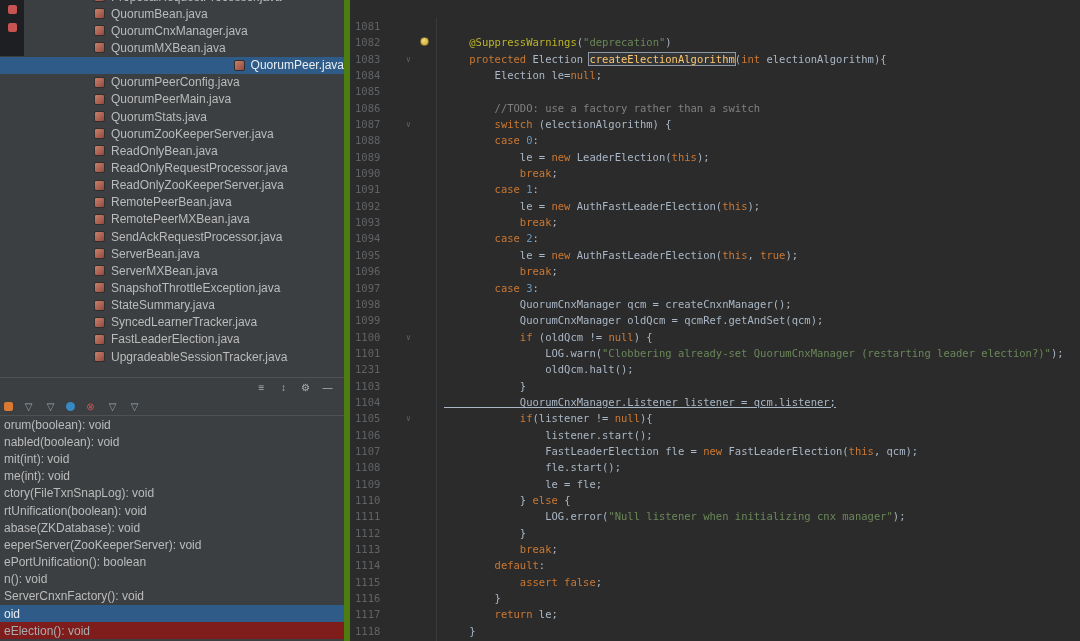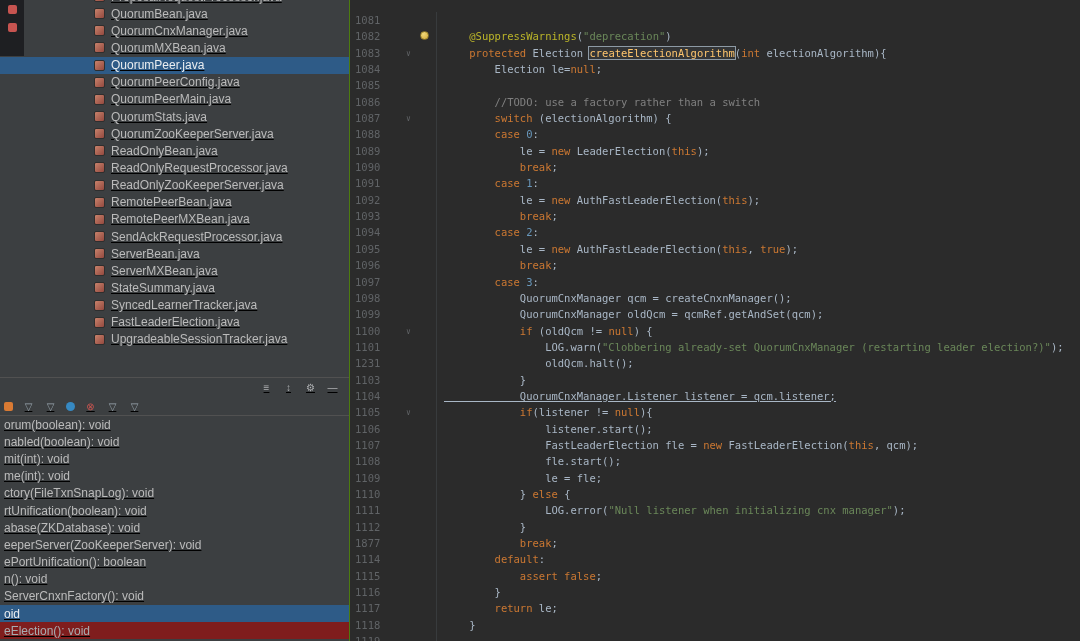--- a/index.html
+++ b/index.html
@@ -1,45 +1,45 @@
 <!DOCTYPE html>
 <html><head>
 <meta charset="utf-8">
 <style>
   * { box-sizing: border-box; margin: 0; padding: 0; }
   html, body { width: 1080px; height: 641px; overflow: hidden; }
   body { background: #2B2B2B; font-family: "Liberation Sans", sans-serif; }
   .app { position: relative; width: 1080px; height: 641px; display: flex; }
 
   
-  .left-panel { flex: 0 0 350px; width: 350px; background: #3C3F41; display: flex; flex-direction: column; overflow: hidden; border-right: 1px solid #4d7c0f; text-decoration: underline; }
+  .left-panel { flex: 0 0 350px; width: 350px; background: #3C3F41; display: flex; flex-direction: column; overflow: hidden; border-right: 6px solid #4d7c0f; }
   .tree-area { height: 377px; overflow: hidden; position: relative; }
   .tree-list { margin-top: -12px; }
   .tree-row { height: 17.15px; display: flex; align-items: center; padding-left: 94px; color: #BBBBBB; font-size: 12px; white-space: nowrap; cursor: default; }
-  .tree-row.selected { background: #2E5B87; color: #E9EDF0; }
+  .tree-row.selected { background: #2E5B87; color: #E9EDF0; justify-content: flex-end; }
   .file-icon { flex: 0 0 auto; width: 11px; height: 11px; border-radius: 2px; margin-right: 6px;
                background: linear-gradient(135deg, #C8826B 0%, #94493F 100%); border: 1px solid #2e2e2e; }
   .tool-stripe { position: absolute; left: 0; top: 0; width: 24px; height: 56px; background: #1E1F22; display: flex; flex-direction: column; align-items: center; padding-top: 5px; gap: 9px; }
   .stripe-icon { width: 9px; height: 9px; border-radius: 2px; background: #C75450; }
 
   .panel-divider { height: 1px; background: #515151; }
 
   .struct-toolbar1 { height: 19px; display: flex; justify-content: flex-end; align-items: center; gap: 9px; padding-right: 10px; background: #3C3F41; }
   .struct-toolbar2 { height: 19px; display: flex; align-items: center; gap: 9px; padding-left: 4px; background: #3C3F41; border-bottom: 1px solid #515151; }
   .tb-icon { display: inline-flex; align-items: center; justify-content: center; font-size: 10px; color: #AFB1B3; width: 13px; height: 13px; cursor: default; }
   .tb-icon.sq { width: 9px; height: 9px; border-radius: 2px; }
   .tb-icon.ci { width: 9px; height: 9px; border-radius: 50%; }
 
   .struct-list { flex: 1; overflow: hidden; }
   .struct-row { height: 17.2px; display: flex; align-items: center; padding-left: 4px; color: #BBBBBB; font-size: 12px; white-space: nowrap; cursor: default; }
   .struct-row.selected { background: #2E5B87; color: #E9EDF0; }
   .struct-row.dark { background: #7f1d1d; color: #A7ACB0; }
 
   
-  .editor { flex: 1; background: #2B2B2B; font-family: "DejaVu Sans Mono", monospace; font-size: 10.5px; padding-top: 12px; overflow: hidden; }
+  .editor { flex: 1; background: #2B2B2B; font-family: "DejaVu Sans Mono", monospace; font-size: 10.5px; padding-top: 18px; overflow: hidden; }
   .line { display: flex; height: 16.35px; line-height: 16.35px; white-space: pre; }
   .ln { flex: 0 0 40px; padding-left: 5px; color: #606366; cursor: pointer; }
   .gmid { flex: 0 0 46px; position: relative; }
   .fold { position: absolute; left: 16px; top: 1px; font-size: 8px; color: #606366; cursor: pointer; }
   .bulb { position: absolute; left: 30px; top: 3px; width: 9px; height: 9px; border-radius: 50%;
           background: radial-gradient(circle at 35% 30%, #F0D97A, #D2A837); border: 1px solid #8F7B2A; cursor: pointer; }
   .code-text { border-left: 1px solid #383B3D; padding-left: 7px; color: #A9B7C6; }
   .boxed { outline: 1px solid #8D9AA5; background: rgba(130,150,170,0.10); }
 </style>
 </head>
@@ -110,20 +110,24 @@
             <span class="file-icon"></span>
             <span>SendAckRequestProcessor.java</span>
           </div>
           <div class="tree-row">
             <span class="file-icon"></span>
             <span>ServerBean.java</span>
           </div>
           <div class="tree-row">
             <span class="file-icon"></span>
             <span>ServerMXBean.java</span>
+          </div>
+          <div class="tree-row">
+            <span class="file-icon"></span>
+            <span>SnapshotThrottleException.java</span>
           </div>
           <div class="tree-row">
             <span class="file-icon"></span>
             <span>StateSummary.java</span>
           </div>
           <div class="tree-row">
             <span class="file-icon"></span>
             <span>SyncedLearnerTracker.java</span>
           </div>
           <div class="tree-row">
@@ -226,21 +230,21 @@
         <div class="line"><span class="ln">1103</span><span class="gmid"></span><span class="code-text"><span style="color: rgb(169, 183, 198);">            }</span></span></div>
         <div class="line"><span class="ln">1104</span><span class="gmid"></span><span class="code-text"><span style="color: rgb(169, 183, 198); text-decoration: underline;">            QuorumCnxManager.Listener listener = qcm.listener;</span></span></div>
         <div class="line"><span class="ln">1105</span><span class="gmid"><span class="fold">∨</span></span><span class="code-text"><span style="color: rgb(169, 183, 198);">            </span><span style="color: rgb(204, 120, 50);">if</span><span style="color: rgb(169, 183, 198);">(listener != </span><span style="color: rgb(204, 120, 50);">null</span><span style="color: rgb(169, 183, 198);">){</span></span></div>
         <div class="line"><span class="ln">1106</span><span class="gmid"></span><span class="code-text"><span style="color: rgb(169, 183, 198);">                listener.start();</span></span></div>
         <div class="line"><span class="ln">1107</span><span class="gmid"></span><span class="code-text"><span style="color: rgb(169, 183, 198);">                FastLeaderElection fle = </span><span style="color: rgb(204, 120, 50);">new </span><span style="color: rgb(169, 183, 198);">FastLeaderElection(</span><span style="color: rgb(204, 120, 50);">this</span><span style="color: rgb(169, 183, 198);">, qcm);</span></span></div>
         <div class="line"><span class="ln">1108</span><span class="gmid"></span><span class="code-text"><span style="color: rgb(169, 183, 198);">                fle.start();</span></span></div>
         <div class="line"><span class="ln">1109</span><span class="gmid"></span><span class="code-text"><span style="color: rgb(169, 183, 198);">                le = fle;</span></span></div>
         <div class="line"><span class="ln">1110</span><span class="gmid"></span><span class="code-text"><span style="color: rgb(169, 183, 198);">            } </span><span style="color: rgb(204, 120, 50);">else</span><span style="color: rgb(169, 183, 198);"> {</span></span></div>
         <div class="line"><span class="ln">1111</span><span class="gmid"></span><span class="code-text"><span style="color: rgb(169, 183, 198);">                LOG.error(</span><span style="color: rgb(106, 135, 89);">"Null listener when initializing cnx manager"</span><span style="color: rgb(169, 183, 198);">);</span></span></div>
         <div class="line"><span class="ln">1112</span><span class="gmid"></span><span class="code-text"><span style="color: rgb(169, 183, 198);">            }</span></span></div>
-        <div class="line"><span class="ln">1877</span><span class="gmid"></span><span class="code-text"><span style="color: rgb(169, 183, 198);">            </span><span style="color: rgb(204, 120, 50);">break</span><span style="color: rgb(169, 183, 198);">;</span></span></div>
+        <div class="line"><span class="ln">1113</span><span class="gmid"></span><span class="code-text"><span style="color: rgb(169, 183, 198);">            </span><span style="color: rgb(204, 120, 50);">break</span><span style="color: rgb(169, 183, 198);">;</span></span></div>
         <div class="line"><span class="ln">1114</span><span class="gmid"></span><span class="code-text"><span style="color: rgb(169, 183, 198);">        </span><span style="color: rgb(204, 120, 50);">default</span><span style="color: rgb(169, 183, 198);">:</span></span></div>
         <div class="line"><span class="ln">1115</span><span class="gmid"></span><span class="code-text"><span style="color: rgb(169, 183, 198);">            </span><span style="color: rgb(204, 120, 50); text-align: center;">assert false</span><span style="color: rgb(169, 183, 198);">;</span></span></div>
         <div class="line"><span class="ln">1116</span><span class="gmid"></span><span class="code-text"><span style="color: rgb(169, 183, 198);">        }</span></span></div>
         <div class="line"><span class="ln">1117</span><span class="gmid"></span><span class="code-text"><span style="color: rgb(169, 183, 198);">        </span><span style="color: rgb(204, 120, 50);">return</span><span style="color: rgb(169, 183, 198);"> le;</span></span></div>
         <div class="line"><span class="ln">1118</span><span class="gmid"></span><span class="code-text"><span style="color: rgb(169, 183, 198);">    }</span></span></div>
         <div class="line"><span class="ln">1119</span><span class="gmid"></span><span class="code-text"></span></div>
       </div>
   </div>
 
 </div>

